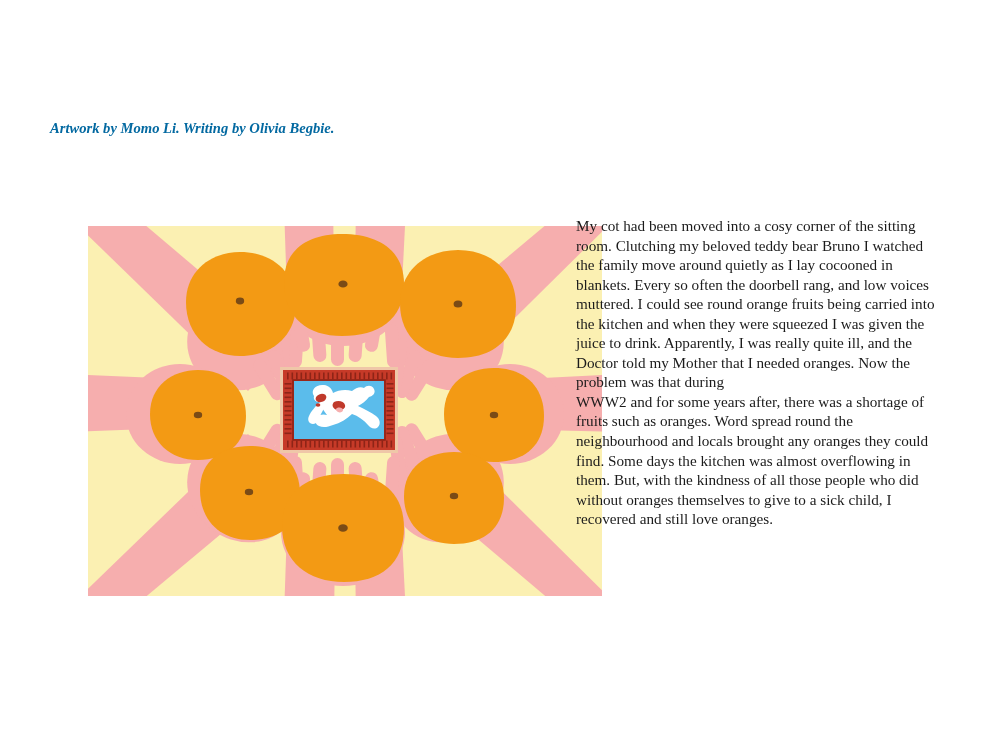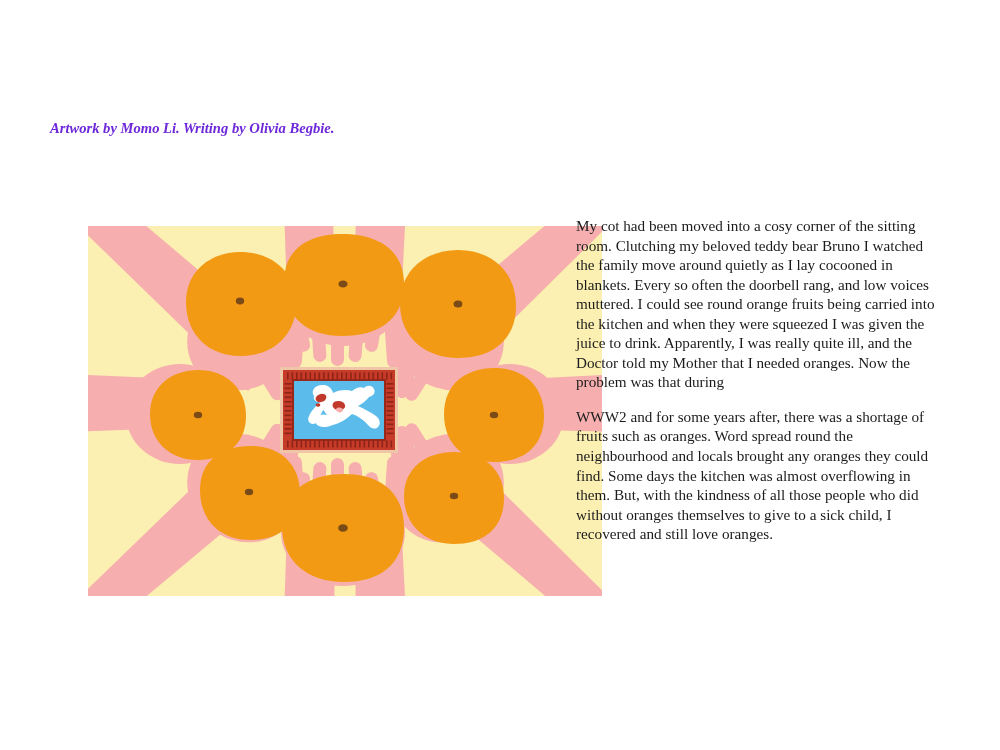--- a/index.html
+++ b/index.html
@@ -32,21 +32,21 @@
     margin: 0 0 9px 0;
     color: #111111;
     font-family: "Liberation Serif", "DejaVu Serif", serif;
   }
   #byline {
     font-size: 14.6px;
     font-weight: bold;
     font-style: italic;
     line-height: 1.15;
     margin: 0;
-    color: #6d28d9;
+    color: #0369a1;
     font-family: "Liberation Serif", "DejaVu Serif", serif;
   }
 
   
   #illustration-figure {
     position: absolute;
     left: 48px;
     top: 210px;
     width: 514px;
     height: 370px;
@@ -66,21 +66,21 @@
   }
   #article-body p {
     margin: 0;
     font-size: 15.2px;
     line-height: 19.55px;
     text-align: left;
     color: #1b1b1b;
     font-family: "Liberation Serif", "DejaVu Serif", serif;
     -webkit-font-smoothing: antialiased;
   }
-  #article-body p + p { margin-top: 15px; }
+  #article-body p + p { margin-top: 0; }
 </style>
 </head>
 <body>
 
 <div id="header">
   <div id="byline">Artwork by Momo Li. Writing by Olivia Begbie.</div>
 </div>
 
 <figure id="illustration-figure">
   <svg id="illustration-svg" viewBox="0 0 514 370" xmlns="http://www.w3.org/2000/svg">

